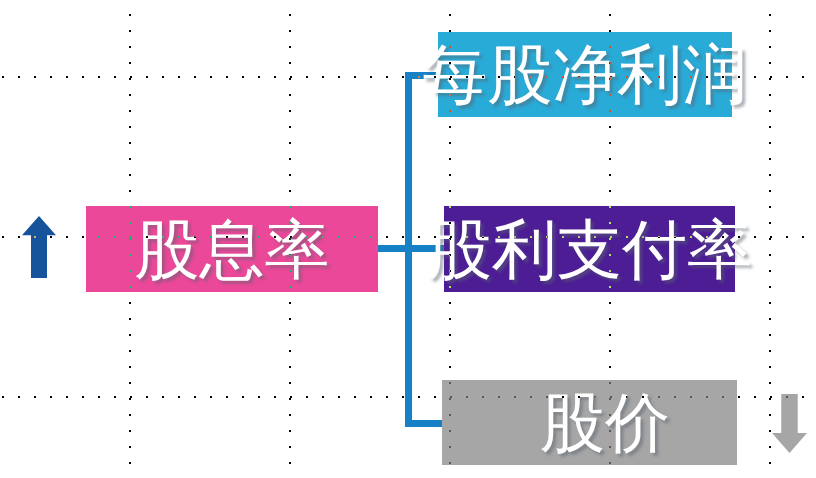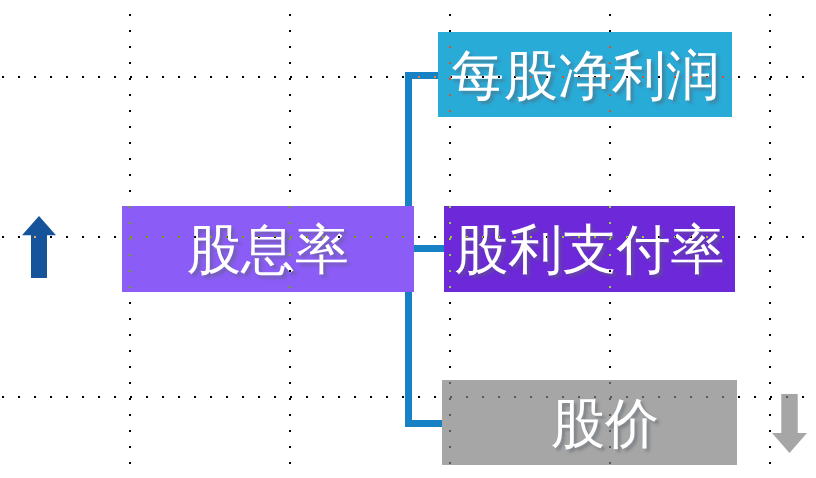--- a/index.html
+++ b/index.html
@@ -13,21 +13,21 @@
     font-family: "Liberation Sans", sans-serif;
   }
 
   
   .node {
     position: absolute;
     display: flex;
     align-items: center;
     justify-content: center;
     color: #ffffff;
-    font-size: 54px;
+    font-size: 65px;
     line-height: 1;
     white-space: nowrap;
     text-shadow: 3px 3px 3px rgba(90,100,110,0.5);
   }
   #node-root { left: 86px;  top: 206px; width: 292px; height: 86px; }
   #node-b0   { left: 438px; top: 32px;  width: 294px; height: 85px; }
   #node-b1   { left: 444px; top: 206px; width: 291px; height: 86px; }
   #node-b2   { left: 442px; top: 380px; width: 295px; height: 85px; padding-left: 31px; }
 
   
@@ -76,29 +76,29 @@
 <div class="canvas">
 
   <div class="conn" id="conn-v" style="background-color: rgb(22, 129, 197);"></div>
   <div class="conn" id="conn-top" style="background-color: rgb(22, 129, 197);"></div>
   <div class="conn" id="conn-mid" style="background-color: rgb(22, 129, 197);"></div>
   <div class="conn" id="conn-bot" style="background-color: rgb(22, 129, 197);"></div>
 
   <div class="arrow" id="arrow-up" style="background-color: rgb(21, 84, 155);"></div>
   <div class="arrow" id="arrow-down" style="background-color: rgb(166, 166, 166);"></div>
 
-  <div class="node" id="node-root" style="background-color: #8b5cf6; margin-left: 36px;">
+  <div class="node" id="node-root" style="background-color: #ec4899;">
     <span>股息率</span>
   </div>
 
   <div class="node" id="node-b0" style="background-color: rgb(41, 171, 216);">
     <span>每股净利润</span>
   </div>
 
-  <div class="node" id="node-b1" style="background-color: #6d28d9;">
+  <div class="node" id="node-b1" style="background-color: #4c1d95;">
     <span>股利支付率</span>
   </div>
 
   <div class="node" id="node-b2" style="background-color: rgb(166, 166, 166);">
     <span>股价</span>
   </div>
 
   <div>
     <div class="gridline v" style="left:129px"></div>
     <div class="gridline v" style="left:289px"></div>

